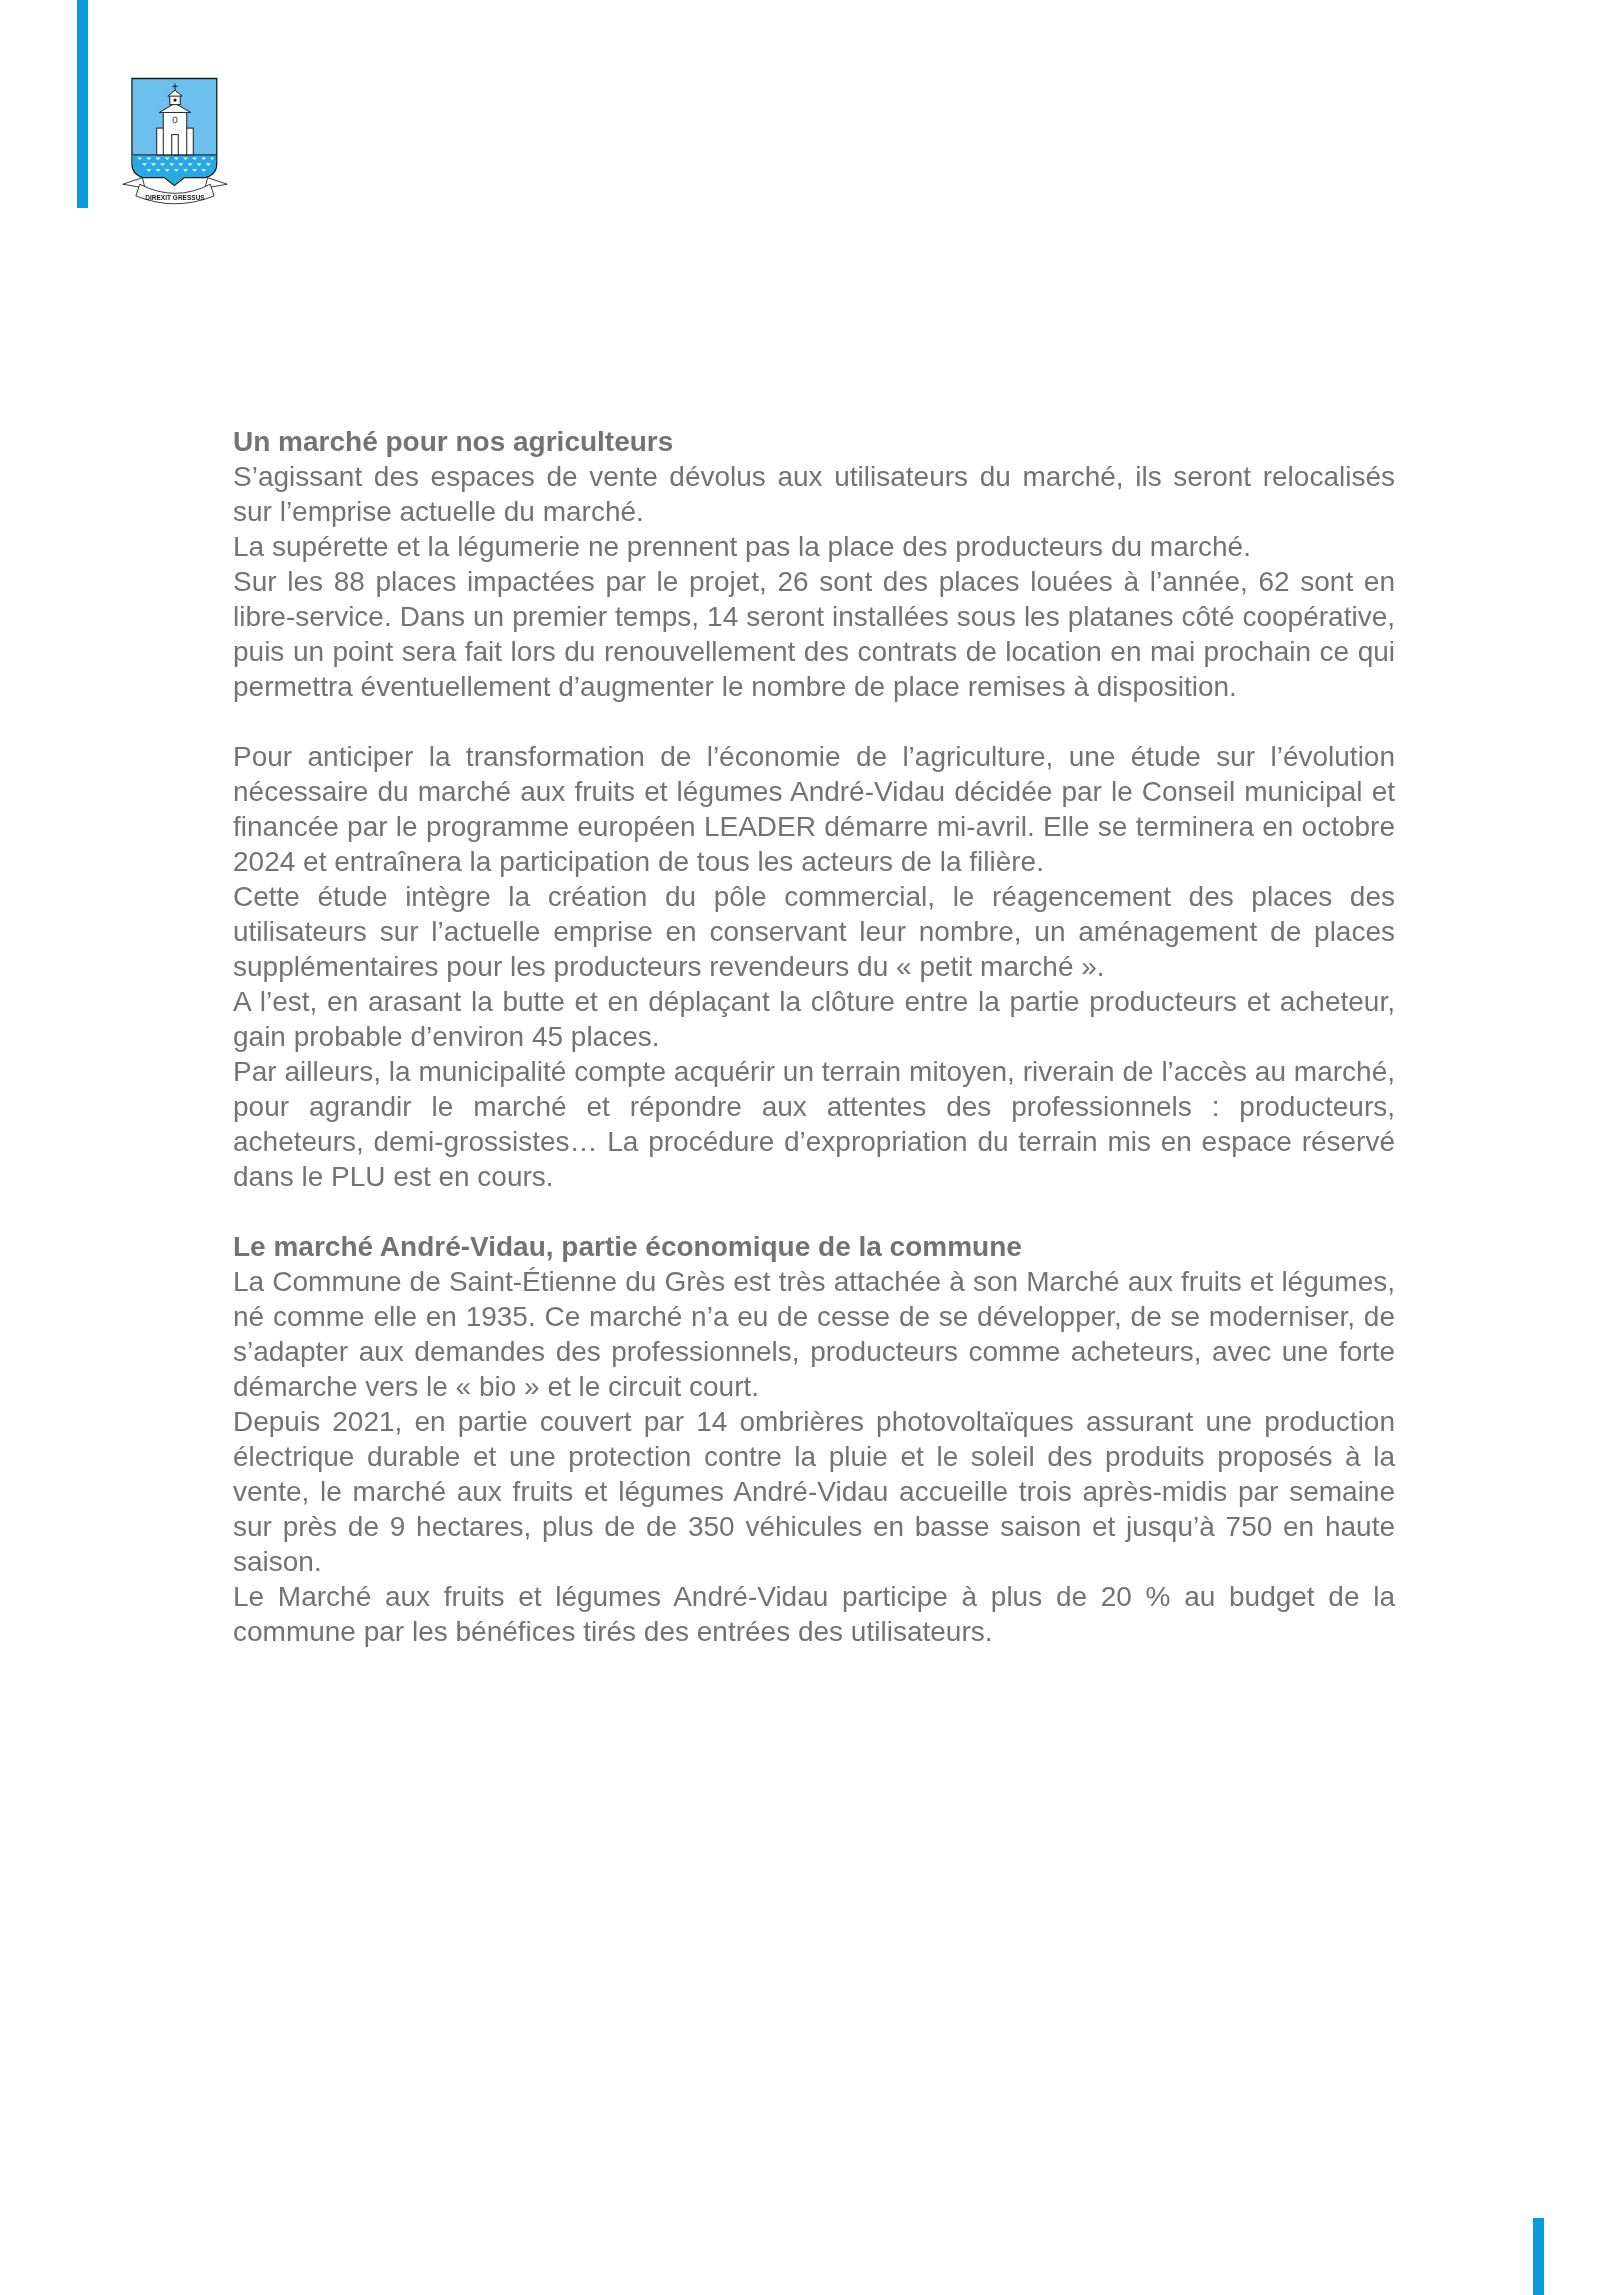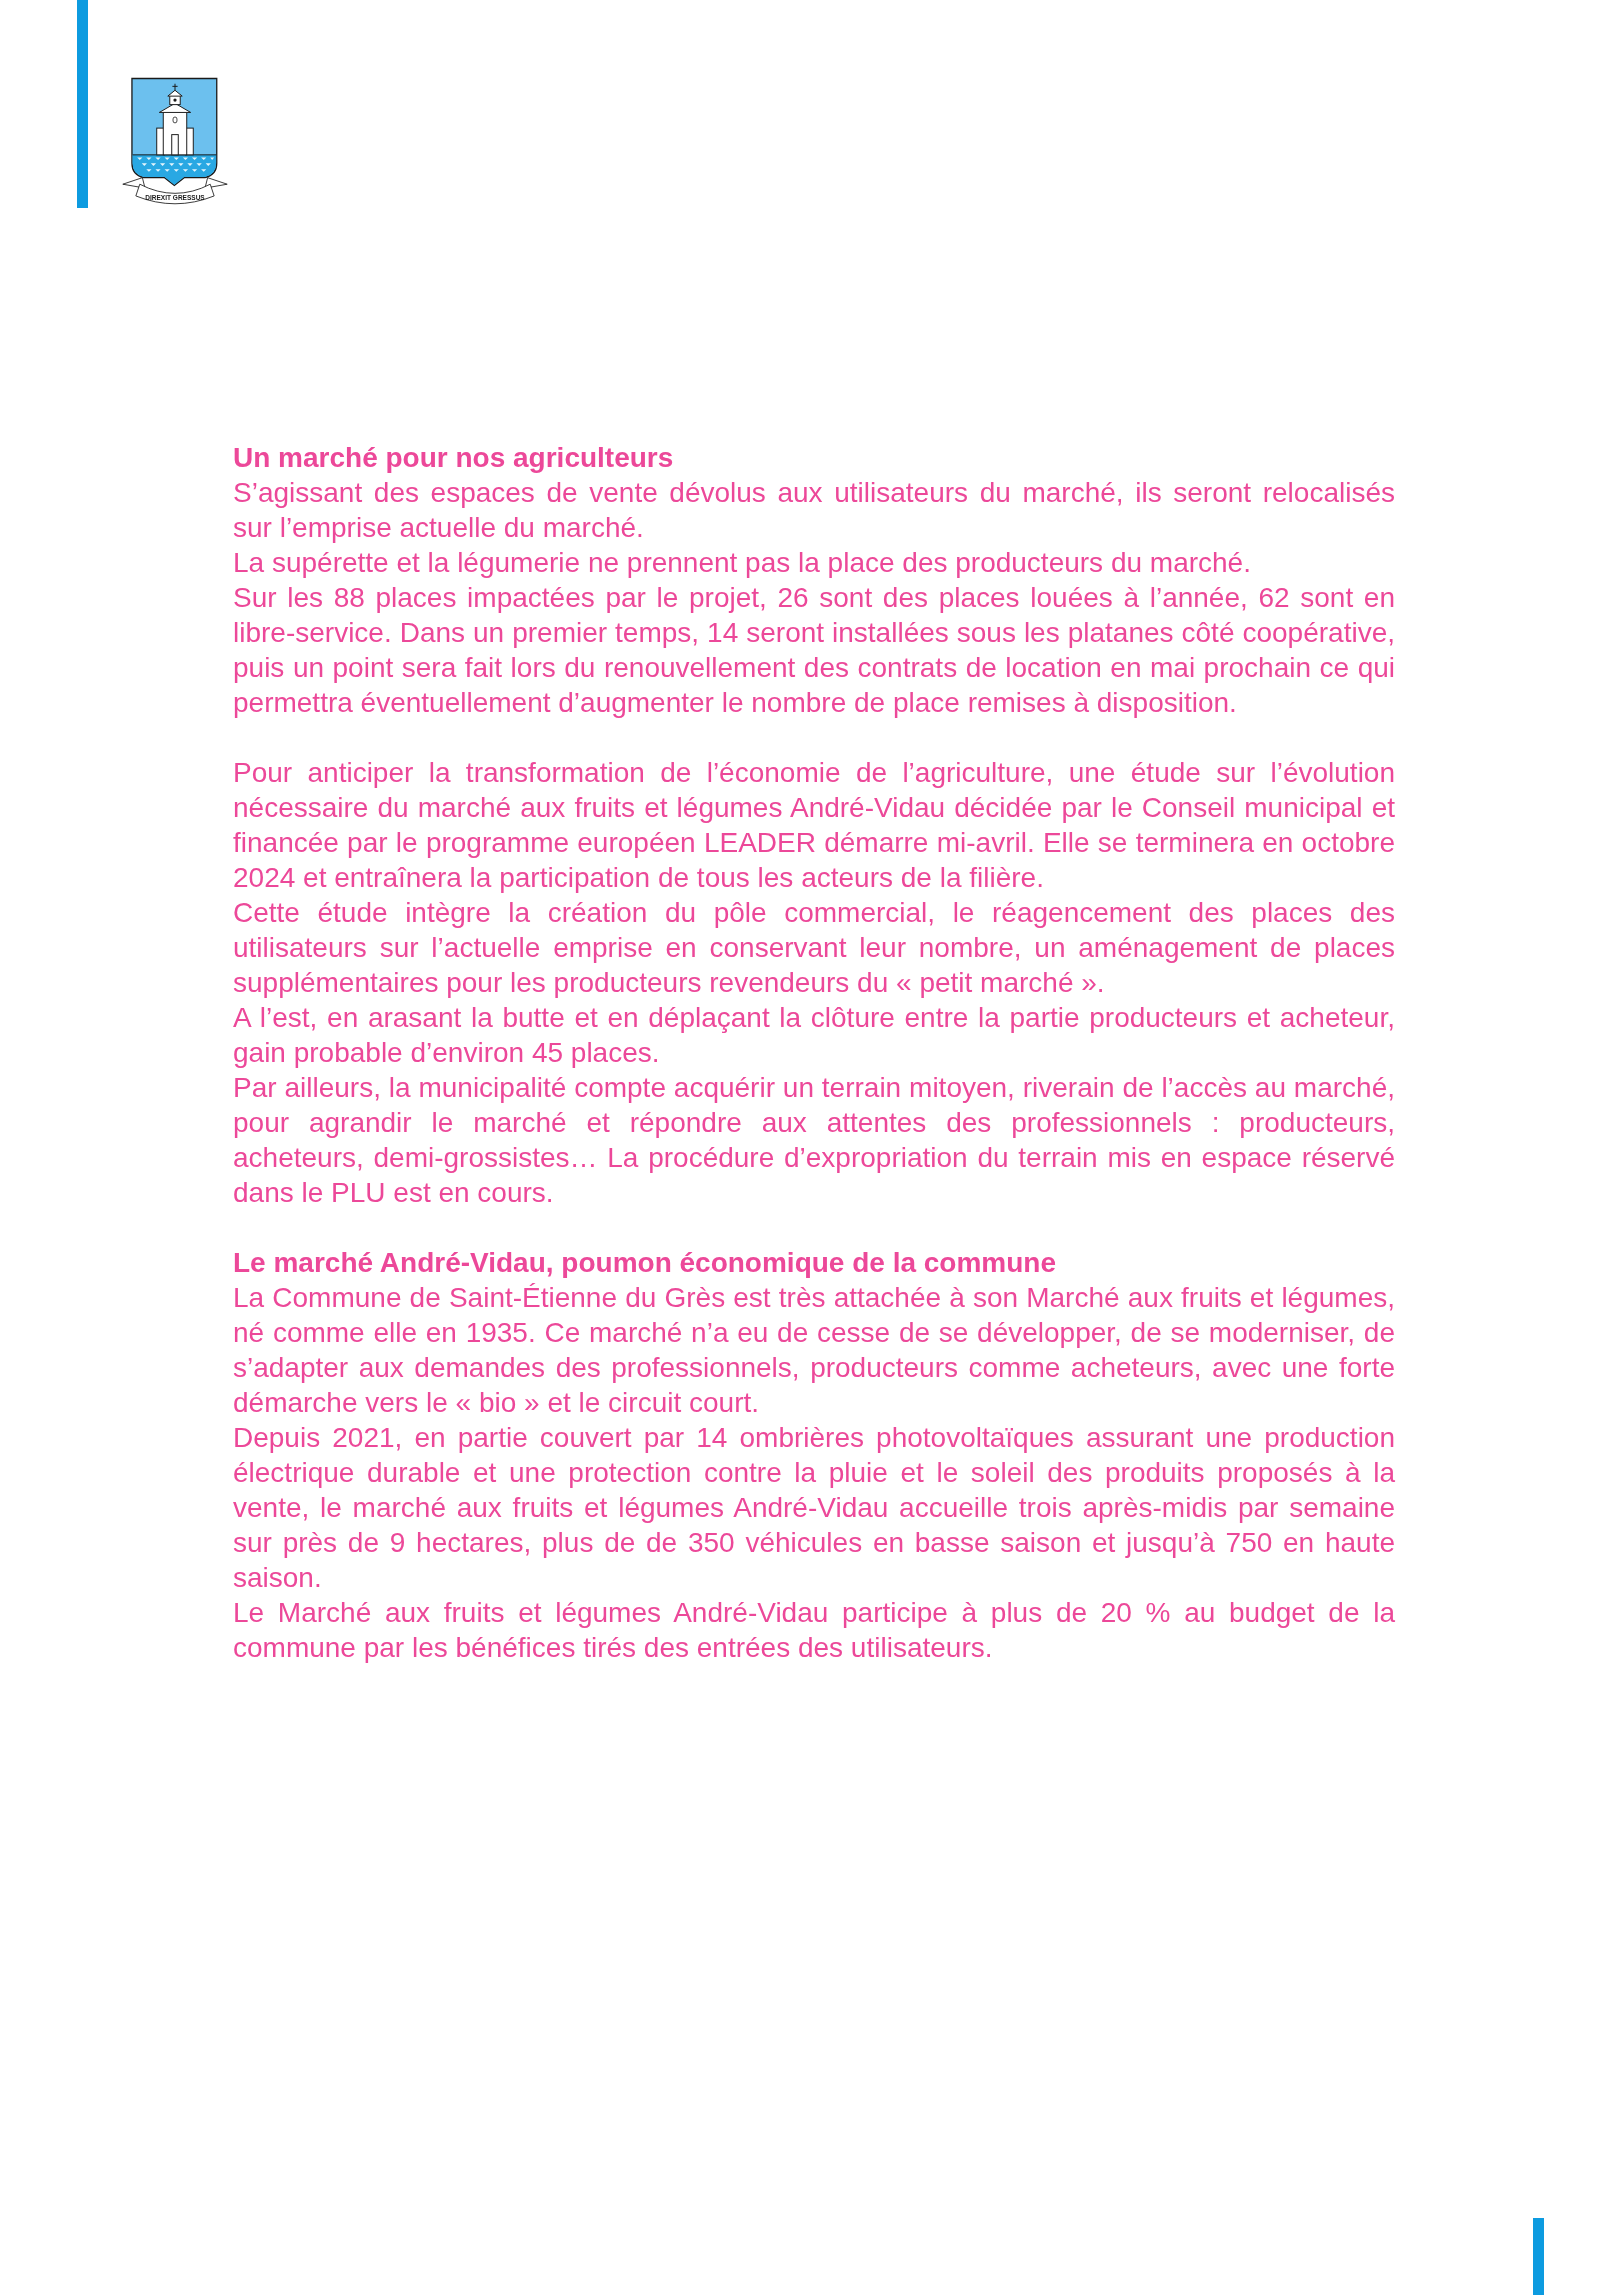--- a/index.html
+++ b/index.html
@@ -3,21 +3,21 @@
   <meta charset="utf-8">
   <style>
     html, body { margin: 0; padding: 0; background: #ffffff; }
     body { width: 1622px; height: 2295px; position: relative; overflow: hidden; }
     .bar-top { position: absolute; left: 77px; top: 0; width: 10.5px; height: 208px; background: #0d9be0; }
     .bar-bottom { position: absolute; left: 1533px; top: 2218px; width: 11px; height: 77px; background: #0d9be0; }
     .logo { position: absolute; left: 116px; top: 72px; width: 118px; height: 137px; }
     .content {
       position: absolute; left: 233px; top: 424px; width: 1162px;
       font-family: "Liberation Sans", sans-serif; font-size: 28px; line-height: 35px;
-      color: #ec4899; text-align: justify; margin-top: 16px;
+      color: #737373; text-align: justify;
     }
     .section { margin: 0 0 35px 0; }
     .section h2 { font-size: 28px; line-height: 35px; font-weight: bold; margin: 0; text-align: left; }
     .section p { margin: 0; }
     .section p.last-left { text-align-last: left; }
   </style>
 </head>
 <body>
 
 <div class="bar-top"></div>
@@ -85,19 +85,19 @@
     <p class="last-left">La supérette et la légumerie ne prennent pas la place des producteurs du marché.</p>
     <p class="last-left">Sur les 88 places impactées par le projet, 26 sont des places louées à l’année, 62 sont en libre-service. Dans un premier temps, 14 seront installées sous les platanes côté coopérative, puis un point sera fait lors du renouvellement des contrats de location en mai prochain ce qui permettra éventuellement d’augmenter le nombre de place remises à disposition.</p>
   </div>
   <div class="section">
     <p class="last-left">Pour anticiper la transformation de l’économie de l’agriculture, une étude sur l’évolution nécessaire du marché aux fruits et légumes André-Vidau décidée par le Conseil municipal et financée par le programme européen LEADER démarre mi-avril. Elle se terminera en octobre 2024 et entraînera la participation de tous les acteurs de la filière.</p>
     <p class="last-left">Cette étude intègre la création du pôle commercial, le réagencement des places des utilisateurs sur l’actuelle emprise en conservant leur nombre, un aménagement de places supplémentaires pour les producteurs revendeurs du « petit marché ».</p>
     <p class="last-left">A l’est, en arasant la butte et en déplaçant la clôture entre la partie producteurs et acheteur, gain probable d’environ 45 places.</p>
     <p class="last-left">Par ailleurs, la municipalité compte acquérir un terrain mitoyen, riverain de l’accès au marché, pour agrandir le marché et répondre aux attentes des professionnels : producteurs, acheteurs, demi-grossistes… La procédure d’expropriation du terrain mis en espace réservé dans le PLU est en cours.</p>
   </div>
   <div class="section">
-    <h2>Le marché André-Vidau, poumon économique de la commune</h2>
+    <h2>Le marché André-Vidau, partie économique de la commune</h2>
     <p class="last-left">La Commune de Saint-Étienne du Grès est très attachée à son Marché aux fruits et légumes, né comme elle en 1935. Ce marché n’a eu de cesse de se développer, de se moderniser, de s’adapter aux demandes des professionnels, producteurs comme acheteurs, avec une forte démarche vers le « bio » et le circuit court.</p>
     <p class="last-left">Depuis 2021, en partie couvert par 14 ombrières photovoltaïques assurant une production électrique durable et une protection contre la pluie et le soleil des produits proposés à la vente, le marché aux fruits et légumes André-Vidau accueille trois après-midis par semaine sur près de 9 hectares, plus de de 350 véhicules en basse saison et jusqu’à 750 en haute saison.</p>
     <p class="last-left">Le Marché aux fruits et légumes André-Vidau participe à plus de 20 % au budget de la commune par les bénéfices tirés des entrées des utilisateurs.</p>
   </div>
 </div>
 
 
 </body></html>

